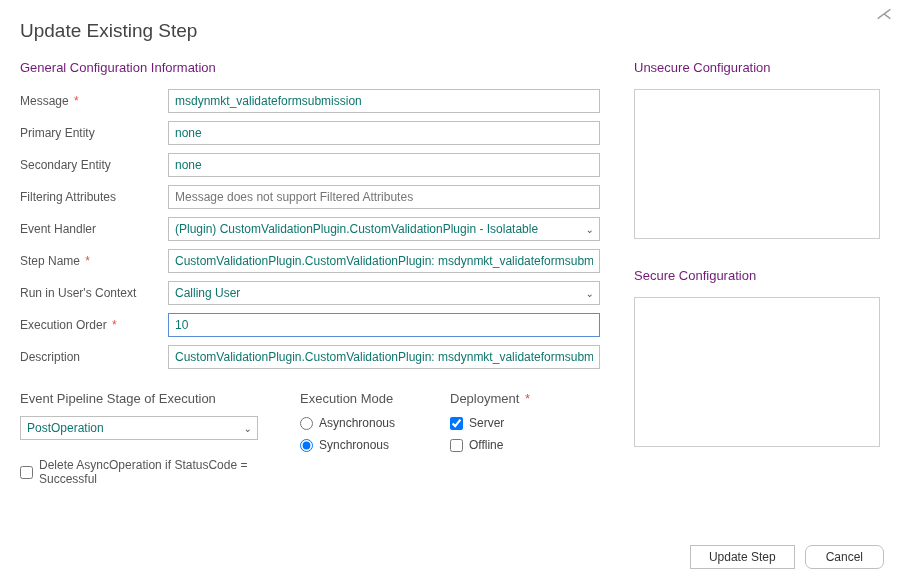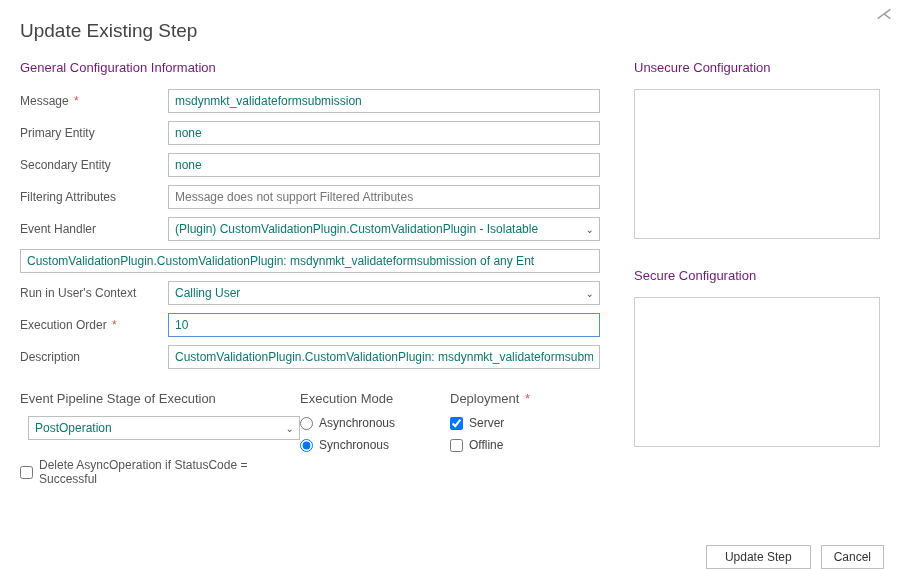--- a/index.html
+++ b/index.html
@@ -71,21 +71,21 @@
       margin-top: 22px;
     }
     .tri-col { flex: 1; }
     .tri-col.sm { flex: 0 0 150px; }
     .tri-h {
       font-size: 13px;
       color: #555;
       margin-bottom: 10px;
       white-space: nowrap;
     }
-    .stage-wrap { position: relative; width: 272px; margin-left: 8px; }
+    .stage-wrap { position: relative; width: 238px; }
     .radio-line, .check-line {
       display: flex;
       align-items: center;
       gap: 6px;
       margin-bottom: 8px;
       color: #444;
     }
     input[type="radio"], input[type="checkbox"] {
       width: 13px; height: 13px;
       cursor: pointer;
@@ -119,21 +119,21 @@
     .btn {
       border: 1px solid #bfbfbf;
       background: #fff;
       height: 24px;
       padding: 0 18px;
       font-size: 12px;
       font-family: inherit;
       color: #333;
       cursor: pointer;
     }
-    .btn.sm { padding: 0 12px; }
+    .btn.sm { padding: 0 20px; border-radius: 7px; }
     .close-x {
       position: absolute;
       top: 6px;
       right: 8px;
       color: #999;
       font-size: 16px;
       cursor: pointer;
       line-height: 1;
     }
     input.hl { border-color: #5b8dd6; }
@@ -172,20 +172,21 @@
 
     <div class="row">
       <div class="lbl">Event Handler</div>
       <div class="fld">
         <input type="text" class="select" value="(Plugin) CustomValidationPlugin.CustomValidationPlugin - Isolatable" style="">
         <span class="caret">⌄</span>
       </div>
     </div>
 
     <div class="row">
+      <div class="lbl"><span>Step Name</span><span class="req"> *</span></div>
       <div class="fld"><input type="text" value="CustomValidationPlugin.CustomValidationPlugin: msdynmkt_validateformsubmission of any Ent" style=""></div>
     </div>
 
     <div class="row">
       <div class="lbl">Run in User's Context</div>
       <div class="fld">
         <input type="text" class="select" value="Calling User" style="">
         <span class="caret">⌄</span>
       </div>
     </div>

